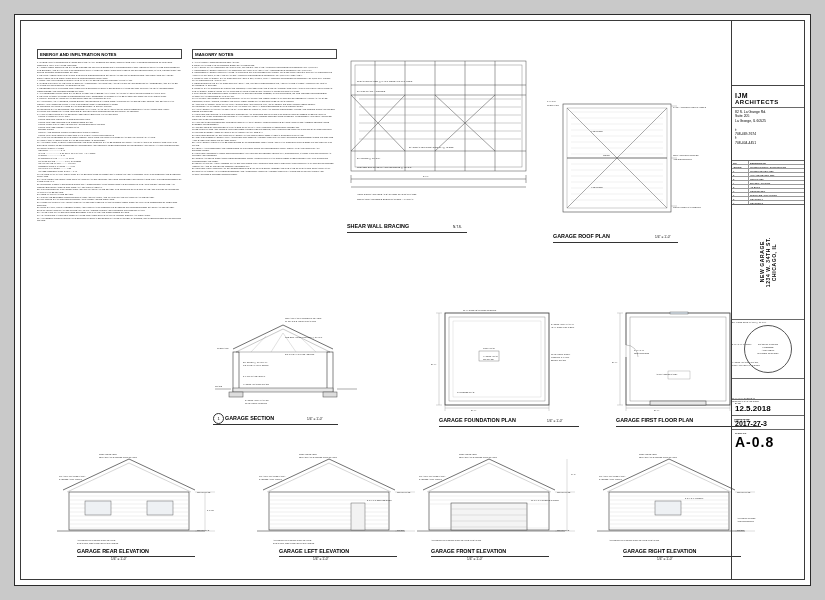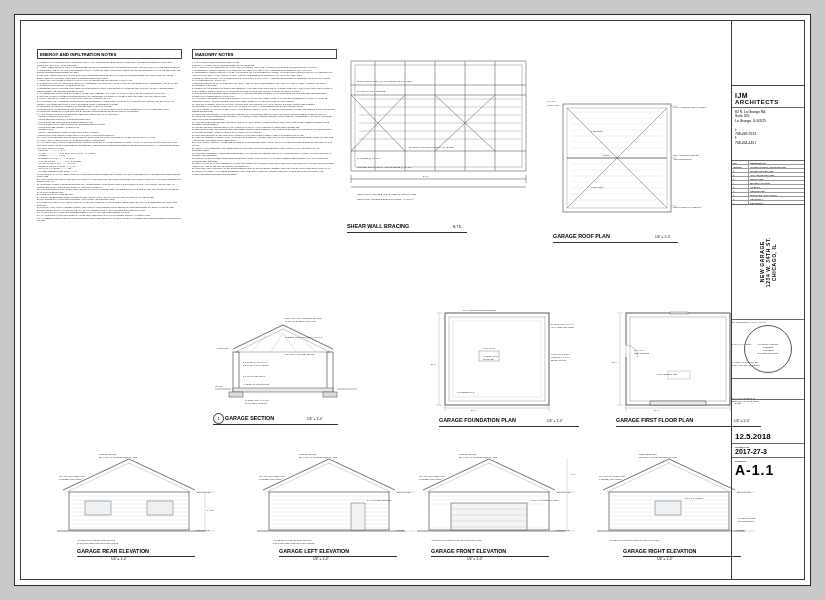--- a/index.html
+++ b/index.html
@@ -18,21 +18,21 @@
   #tb{position:absolute;right:6px;top:6px;width:72px;bottom:6px;border-left:1px solid #3a3a3a;}
   .tbcell{border-bottom:1px solid #6a6a6a;padding:2px 3px;}
   .firm1{font-size:7px;font-weight:bold;letter-spacing:.5px;}
   .firm2{font-size:6px;font-weight:bold;letter-spacing:.5px;}
   .addr{font-size:3.4px;line-height:4.4px;}
   .revrow{display:flex;font-size:2.3px;border-top:1px solid #9a9a9a;}
   .revrow div:first-child{width:14px;border-right:1px solid #9a9a9a;padding:.5px 1px;}
   .revrow div:last-child{flex:1;padding:.5px 1px;}
   .vert{writing-mode:vertical-rl;transform:rotate(180deg);font-size:5px;font-weight:bold;letter-spacing:.6px;}
   .stamp{width:46px;height:46px;border-radius:50%;border:1px solid #555;margin:3px auto;display:flex;align-items:center;justify-content:center;font-size:2.2px;text-align:center;line-height:2.8px;color:#333;}
-  .datebig{font-size:8px;font-weight:bold;margin-top:28px;}
+  .datebig{font-size:8px;font-weight:bold;}
   .projno{font-size:7px;font-weight:bold;}
   .sheetno{font-size:14px;font-weight:bold;letter-spacing:1px;}
   
   .dwg{position:absolute;box-sizing:border-box;}
   .ln{position:absolute;background:#333;}
   .cap{position:absolute;font-size:5.4px;font-weight:bold;}
   .capsub{position:absolute;font-size:3.2px;}
   .bubble{position:absolute;width:9px;height:9px;border:1px solid #333;border-radius:50%;font-size:4px;display:flex;align-items:center;justify-content:center;}
   svg{display:block;}
 </style>
@@ -498,16 +498,16 @@
     <div class="tbcell">
       <div style="font-size:2.2px;">DATE</div>
       <div class="datebig">12.5.2018</div>
     </div>
     <div class="tbcell">
       <div style="font-size:2.2px;">PROJECT NO.</div>
       <div class="projno">2017-27-3</div>
     </div>
     <div class="tbcell" style="border-bottom:none;">
       <div style="font-size:2.2px;">SHEET NO.</div>
-      <div class="sheetno">A-1.1</div>
+      <div class="sheetno">A-0.8</div>
     </div>
   </div>
 </div>
 
 </body></html>

